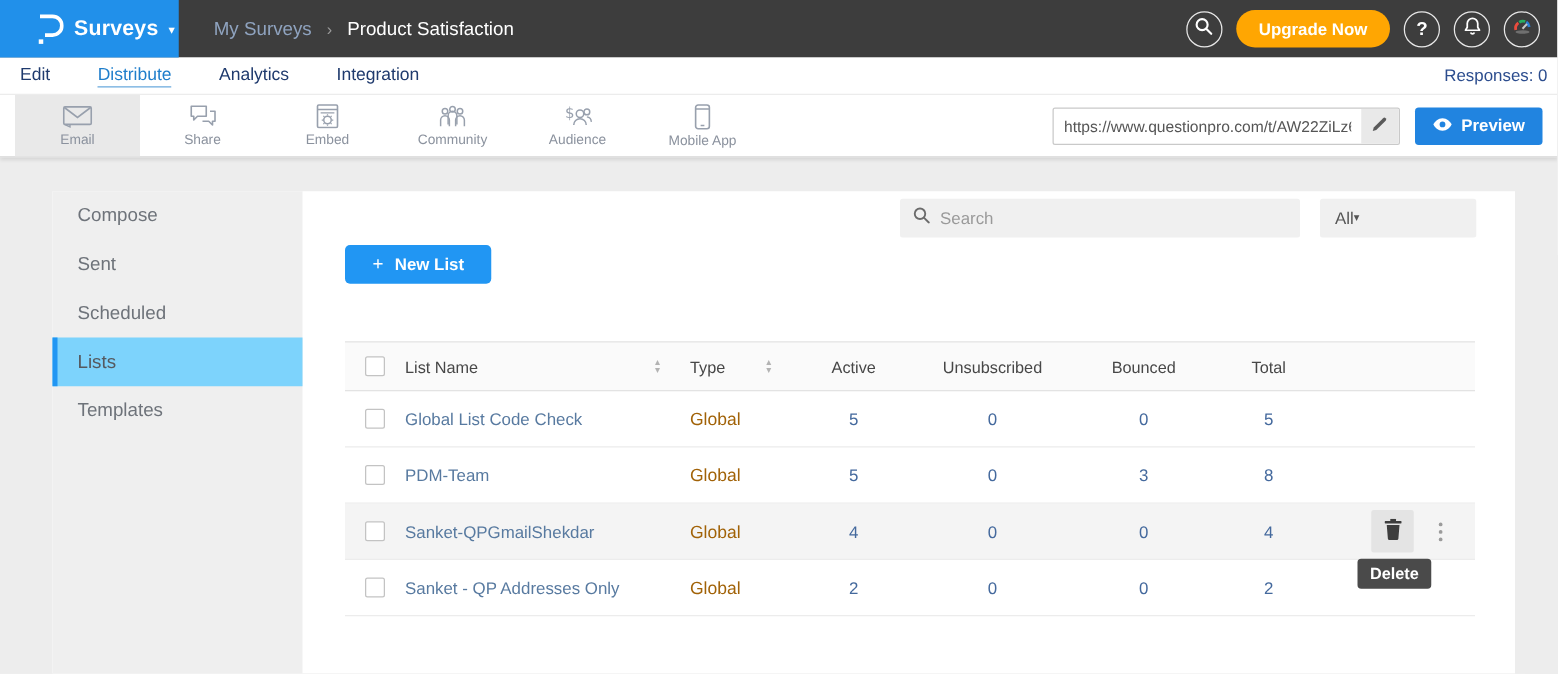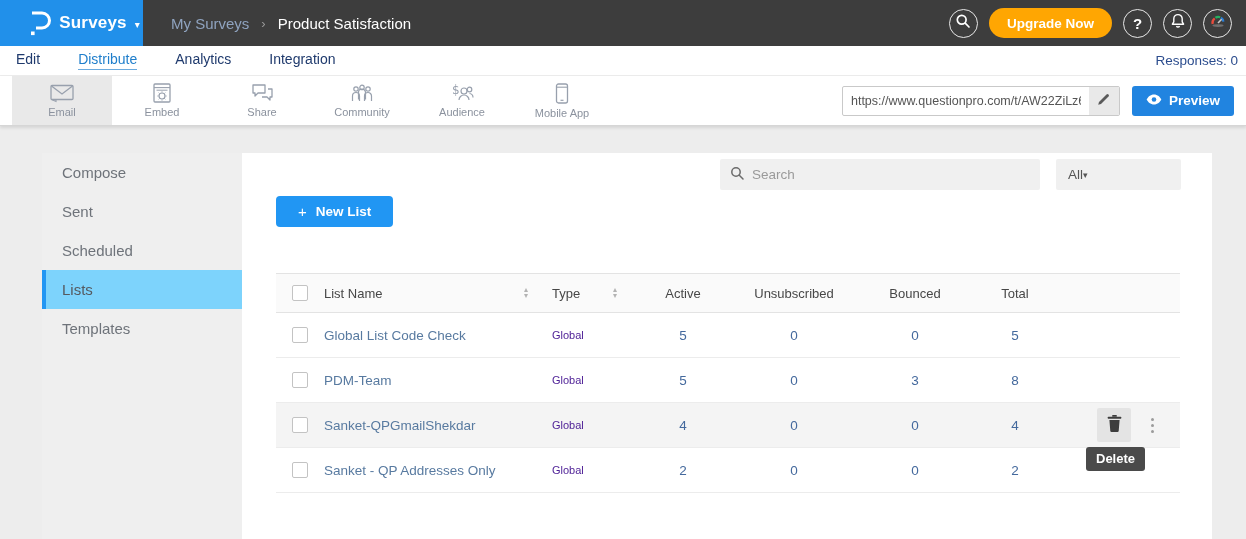--- a/index.html
+++ b/index.html
@@ -68,21 +68,21 @@
   .tr.hovered { background:#f4f4f4; }
   .cb-cell { display:flex; justify-content:center; }
   .checkbox { width:16px; height:16px; border:1px solid #c3c3c3; border-radius:2px; background:#fff; display:inline-block; cursor:pointer; }
   .th { font-size:13px; font-weight:400; color:#474747; }
   .th-flex { display:flex; align-items:center; justify-content:space-between; }
   .name-th { padding-right:14px; }
   .type-th { padding-left:10px; padding-right:21px; }
   .sort { display:flex; flex-direction:column; line-height:6px; font-size:8px; color:#b3b3b3; cursor:pointer; }
   .num { text-align:center; }
   .name-cell { font-size:13.5px; color:#587aa0; cursor:pointer; }
-  .type-cell { padding-left:10px; font-size:11px; color:#4c1d95; }
+  .type-cell { padding-left:10px; font-size:14px; color:#a16207; }
   .val { font-size:13.5px; color:#44699d; }
   .actions-cell { position:relative; display:flex; align-items:center; gap:16px; padding-left:37px; height:100%; }
   .trash-btn { width:34px; height:34px; background:#e4e4e4; border:none; border-radius:2px; display:flex; align-items:center; justify-content:center; cursor:pointer; }
   .kebab { display:flex; flex-direction:column; gap:3px; cursor:pointer; padding:4px; }
   .kebab i { width:3px; height:3px; border-radius:50%; background:#9b9b9b; }
   .tooltip { position:absolute; top:44px; left:26px; background:#4a4a4a; color:#fff; font-size:13px; font-weight:700; padding:4px 10px 5px; border-radius:3px; white-space:nowrap; z-index:10; }
 </style>
 </head>
 <body>
 
@@ -156,38 +156,38 @@
           <svg width="24" height="19" viewBox="0 0 24 19" fill="none">
             <rect x="1" y="1.5" width="22" height="14" rx="1" stroke="#98a0ad" stroke-width="1.3"></rect>
             <path d="M1.5 2 L12 10 L22.5 2" stroke="#98a0ad" stroke-width="1.3" fill="none"></path>
             <path d="M1.5 15.5 L6 17.5 L6 15.5" stroke="#98a0ad" stroke-width="1.1" fill="none"></path>
           </svg>
         </span>
         <span class="clabel">Email</span>
       </div>
       <div class="channel">
         <span>
+          <svg width="23" height="20" viewBox="0 0 23 20" fill="none">
+            <path d="M2 2 h12 v8 h-7 l-3 3 v-3 h-2 z" stroke="#98a0ad" stroke-width="1.3" stroke-linejoin="round"></path>
+            <path d="M17 6 h4 v8 h-2 v3 l-3 -3 h-5" stroke="#98a0ad" stroke-width="1.3" stroke-linejoin="round"></path>
+          </svg>
+        </span>
+        <span class="clabel">Share</span>
+      </div>
+      <div class="channel">
+        <span>
           <svg width="22" height="20" viewBox="0 0 22 20" fill="none">
             <rect x="3" y="1" width="16" height="18" rx="1" stroke="#98a0ad" stroke-width="1.3"></rect>
             <line x1="3" y1="4.6" x2="19" y2="4.6" stroke="#98a0ad" stroke-width="1.1"></line>
             <line x1="5.5" y1="7.2" x2="16.5" y2="7.2" stroke="#98a0ad" stroke-width="1"></line>
             <circle cx="11" cy="13" r="3" stroke="#98a0ad" stroke-width="1.2"></circle>
             <path d="M11 9.4 v-1 M11 16.6 v1 M7.4 13 h-1 M14.6 13 h1 M8.5 10.5 l-.8 -.8 M13.5 15.5 l.8 .8 M13.5 10.5 l.8 -.8 M8.5 15.5 l-.8 .8" stroke="#98a0ad" stroke-width="1"></path>
           </svg>
         </span>
         <span class="clabel">Embed</span>
-      </div>
-      <div class="channel">
-        <span>
-          <svg width="23" height="20" viewBox="0 0 23 20" fill="none">
-            <path d="M2 2 h12 v8 h-7 l-3 3 v-3 h-2 z" stroke="#98a0ad" stroke-width="1.3" stroke-linejoin="round"></path>
-            <path d="M17 6 h4 v8 h-2 v3 l-3 -3 h-5" stroke="#98a0ad" stroke-width="1.3" stroke-linejoin="round"></path>
-          </svg>
-        </span>
-        <span class="clabel">Share</span>
       </div>
       <div class="channel">
         <span>
           <svg width="24" height="20" viewBox="0 0 24 20" fill="none">
             <circle cx="6" cy="6" r="2.2" stroke="#98a0ad" stroke-width="1.2"></circle>
             <circle cx="12" cy="4.4" r="2.2" stroke="#98a0ad" stroke-width="1.2"></circle>
             <circle cx="18" cy="6" r="2.2" stroke="#98a0ad" stroke-width="1.2"></circle>
             <path d="M2.5 18 v-5 a3.5 3.5 0 0 1 7 0 v5" stroke="#98a0ad" stroke-width="1.2" fill="none"></path>
             <path d="M8.5 16.5 v-7 a3.5 3.5 0 0 1 7 0 v7" stroke="#98a0ad" stroke-width="1.2" fill="none"></path>
             <path d="M14.5 18 v-5 a3.5 3.5 0 0 1 7 0 v5" stroke="#98a0ad" stroke-width="1.2" fill="none"></path>

